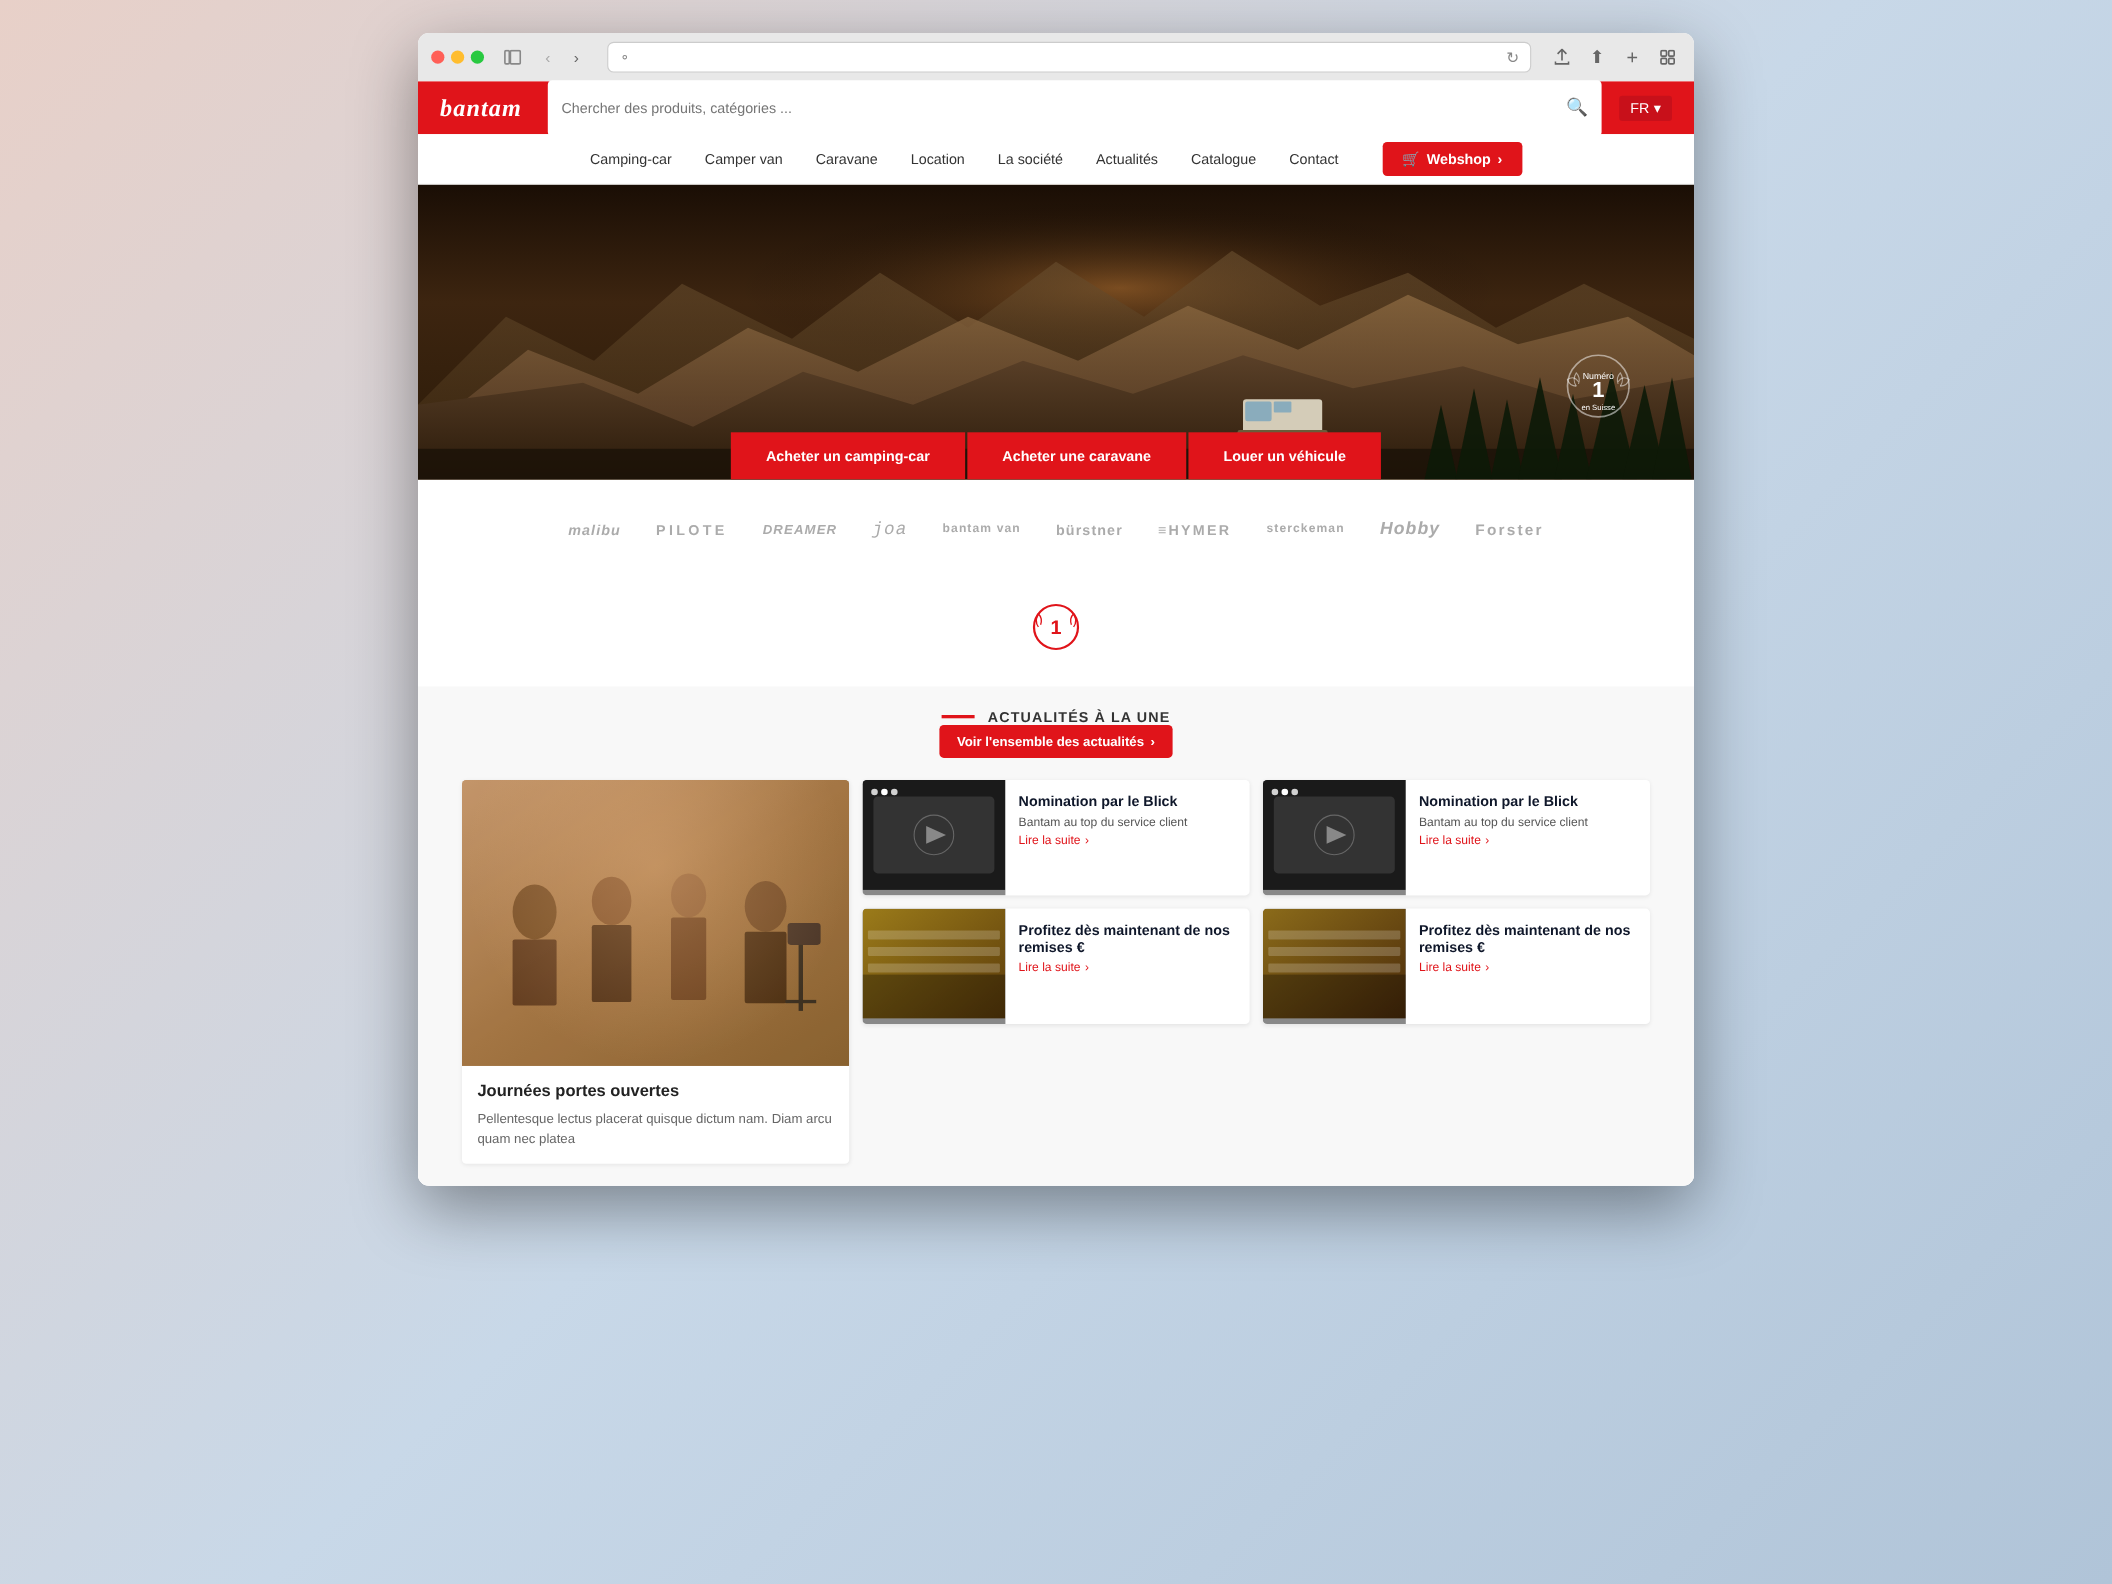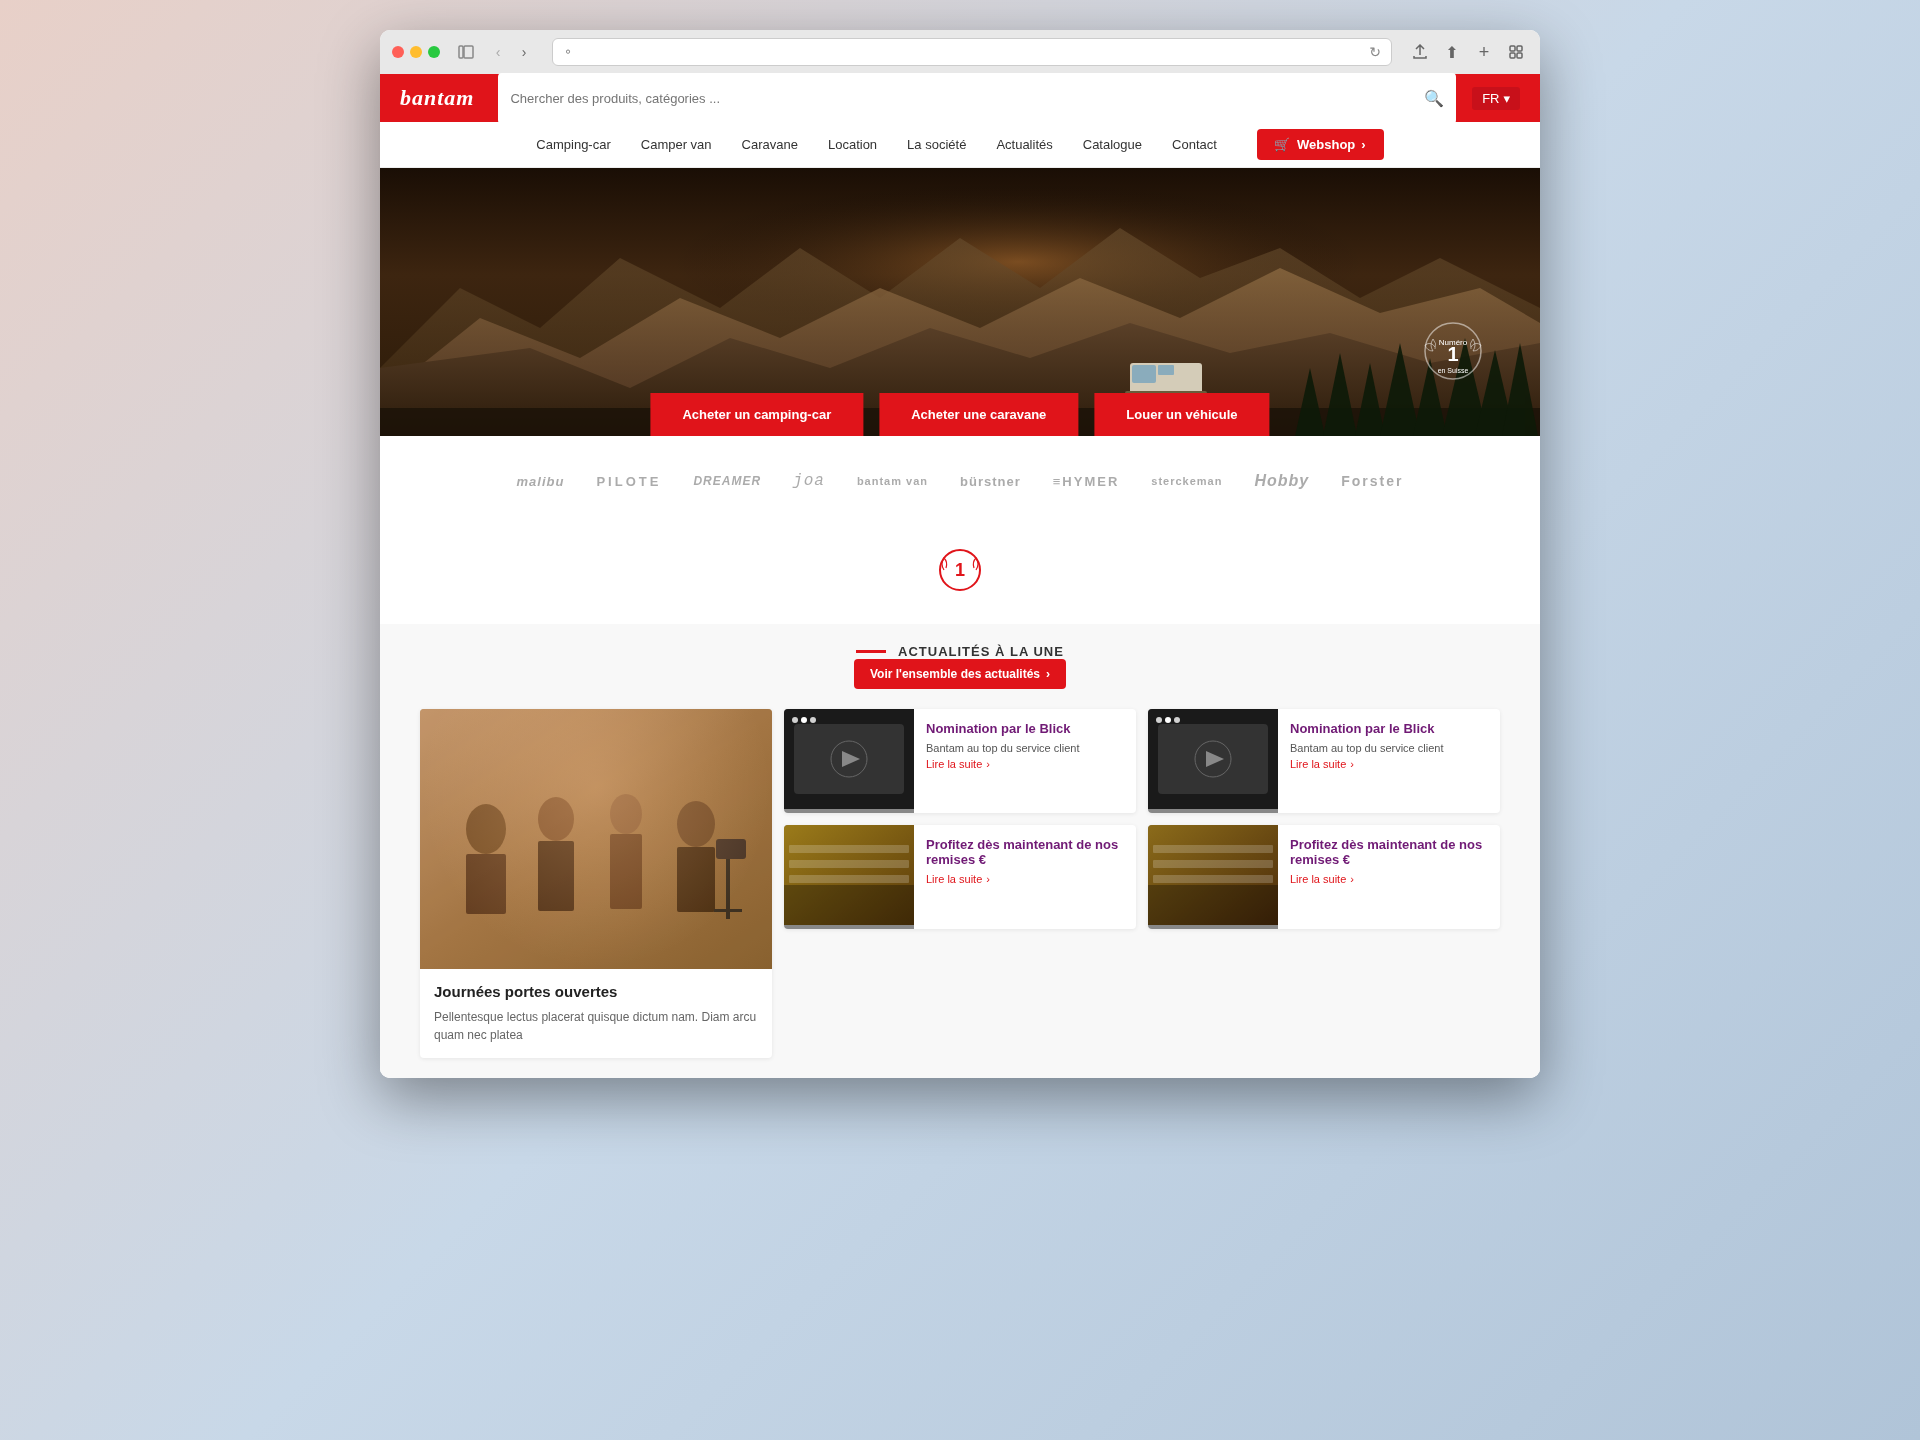--- a/index.html
+++ b/index.html
@@ -216,21 +216,21 @@
       height: 64px;
     }
 
     
     .hero-ctas {
       position: absolute;
       bottom: 0;
       left: 50%;
       transform: translateX(-50%);
       display: flex;
-      gap: 16px;
+      gap: 2px;
     }
 
     .hero-cta {
       background: #e0141a;
       color: #fff;
       font-size: 13px;
       font-weight: 600;
       padding: 14px 32px;
       cursor: pointer;
       white-space: nowrap;
@@ -392,21 +392,21 @@
     }
 
     .news-card-small .card-body {
       padding: 12px;
       flex: 1;
     }
 
     .news-card-small .card-title {
       font-size: 13px;
       font-weight: 700;
-      color: #701a75;
+      color: #0f172a;
       margin-bottom: 6px;
     }
 
     .news-card-small .card-subtitle {
       font-size: 11px;
       color: #555;
       margin-bottom: 4px;
     }
 
     .news-card-small .card-read-more {

